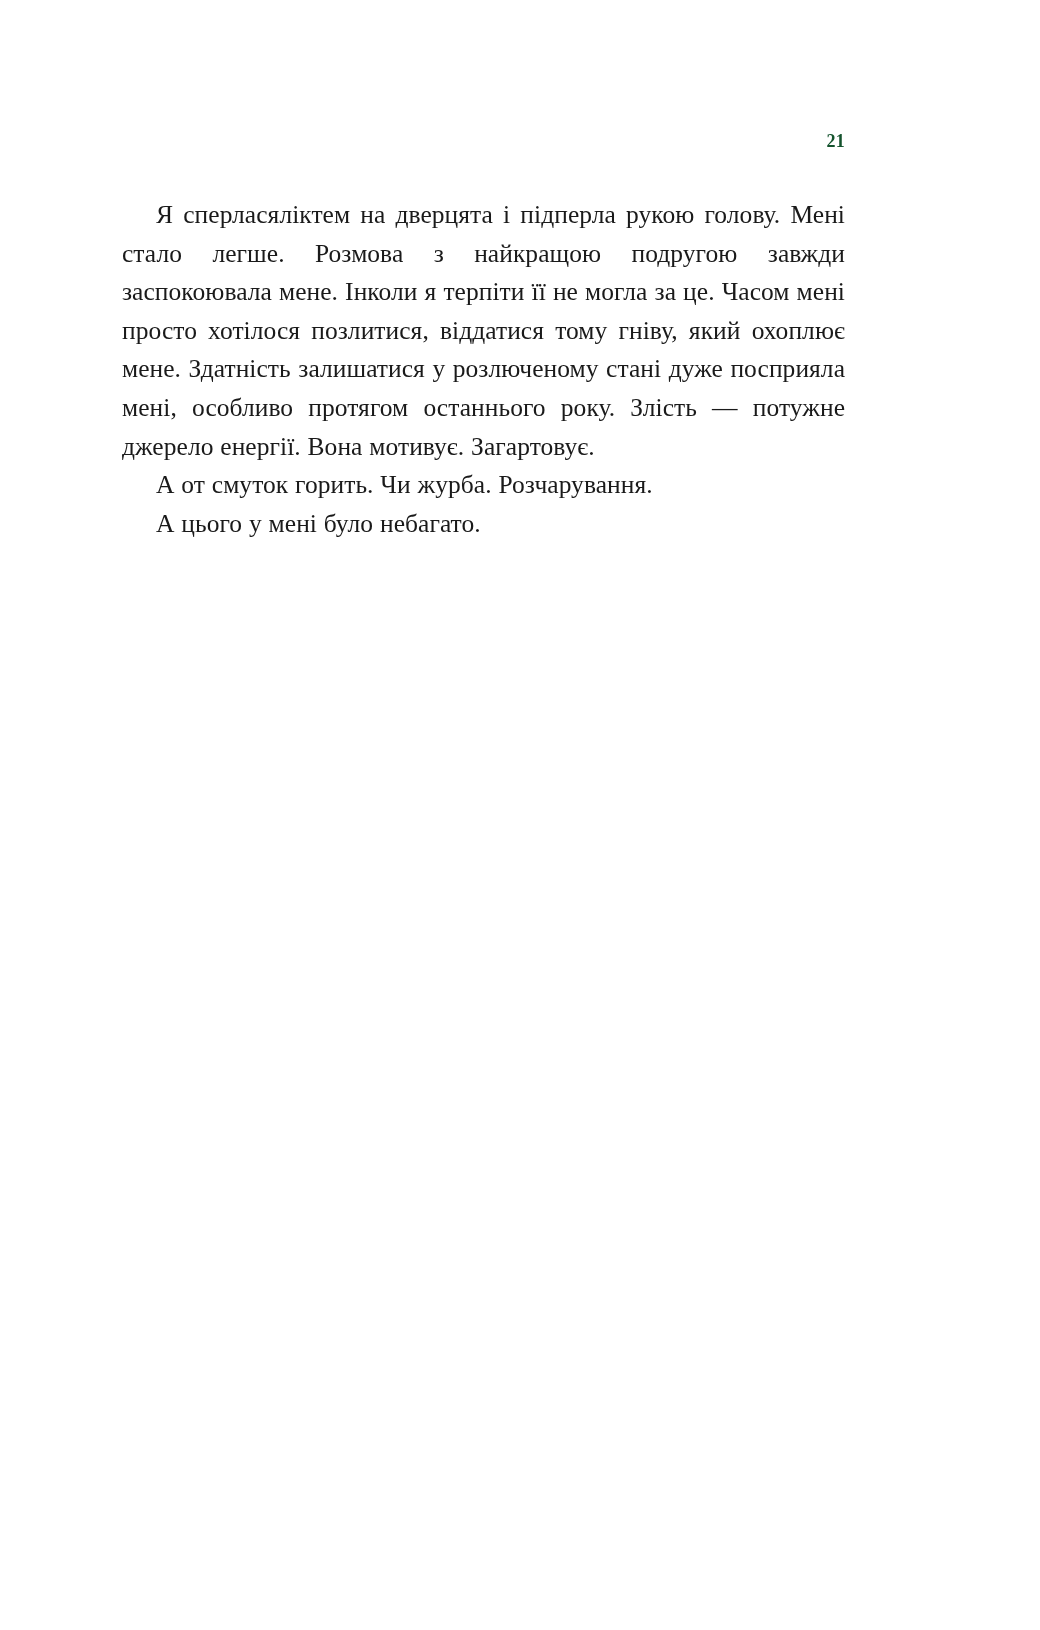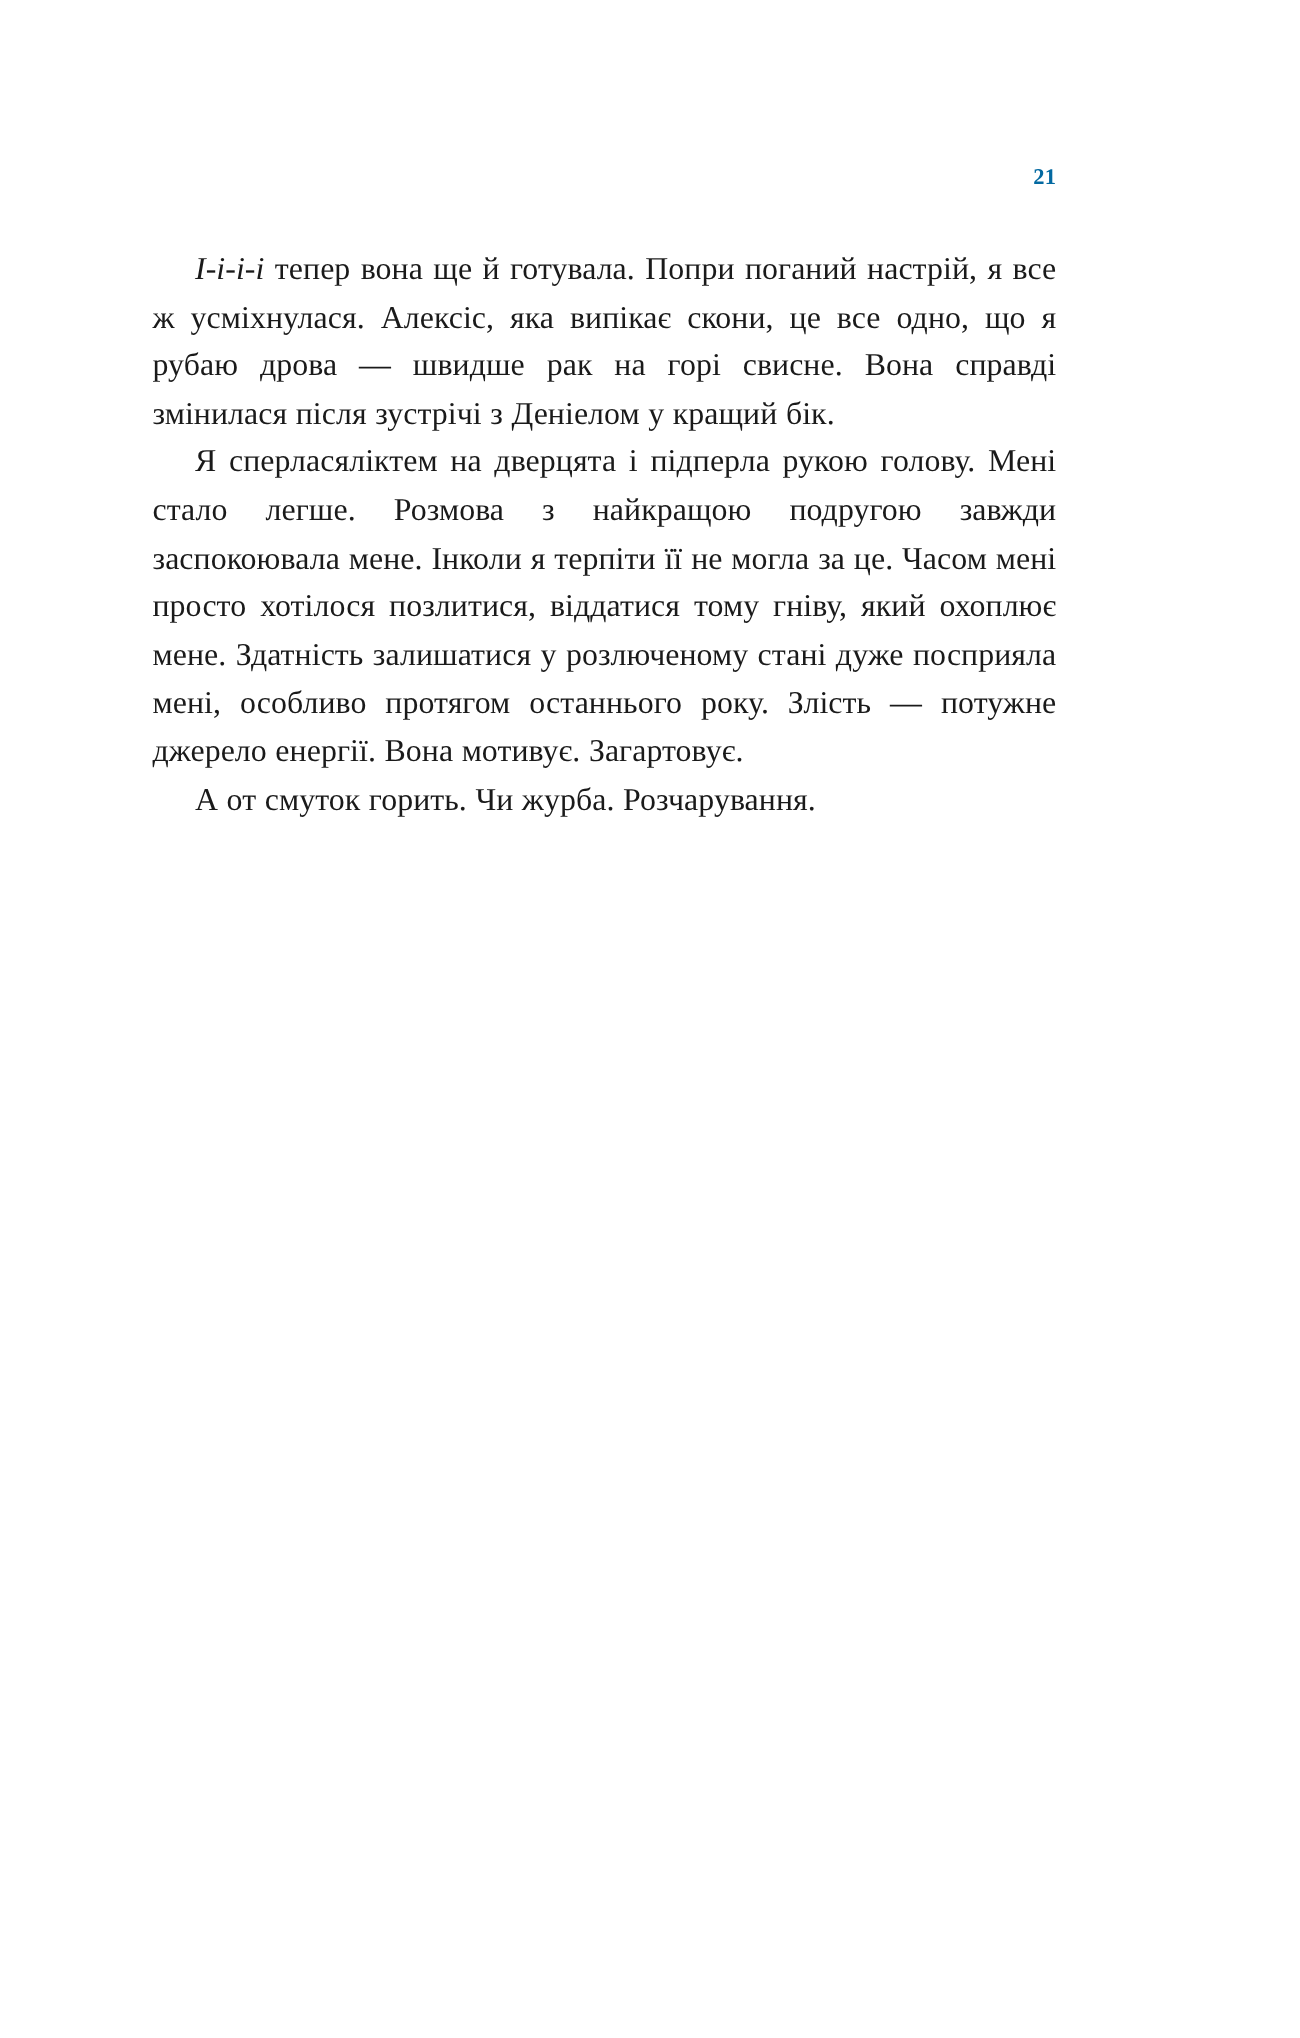--- a/index.html
+++ b/index.html
@@ -19,21 +19,21 @@
   .folio {
     position: absolute;
     top: 131px;
     left: 0;
     width: 845px;
     text-align: right;
     font-family: "Liberation Serif", "DejaVu Serif", serif;
     font-weight: bold;
     font-size: 18px;
     letter-spacing: 0.2px;
-    color: #0369a1;
+    color: #14532d;
   }
   .textblock {
     position: absolute;
     left: 122px;
     top: 196px;
     width: 723px;
   }
   .para {
     margin: 0;
     text-indent: 34px;
@@ -55,26 +55,24 @@
 </head>
 <body>
 
 <div class="page">
 
   <div class="folio">21</div>
 
   <div class="textblock">
 
 
-    <p class="para">
-      <em>І-і-і-і</em><span> тепер вона ще й готувала. Попри поганий настрій, я все ж усміхнулася. Алексіс, яка випікає скони, це все одно, що я рубаю дрова — швидше рак на горі свисне. Вона справді змінилася після зустрічі з Деніелом у кращий бік.</span>
-    </p>
 
     <p class="para">Я сперласяліктем на дверцята і підперла рукою голову. Мені стало легше. Розмова з найкращою подругою завжди заспокоювала мене. Інколи я терпіти її не могла за це. Часом мені просто хотілося позлитися, віддатися тому гніву, який охоплює мене. Здатність залишатися у розлюченому стані дуже посприяла мені, особливо протягом останнього року. Злість — потужне джерело енергії. Вона мотивує. Загартовує.</p>
 
 
     <p class="para last-short">А от смуток горить. Чи журба. Розчарування.</p>
 
 
+    <p class="para last-short">А цього у мені було небагато.</p>
 
   </div>
 
 </div>
 
 </body></html>

